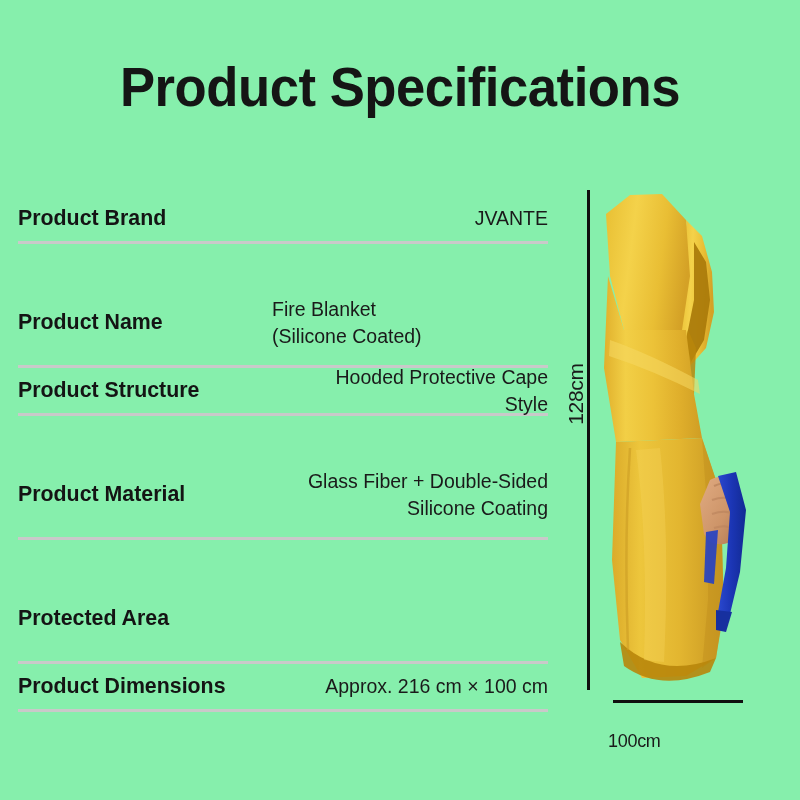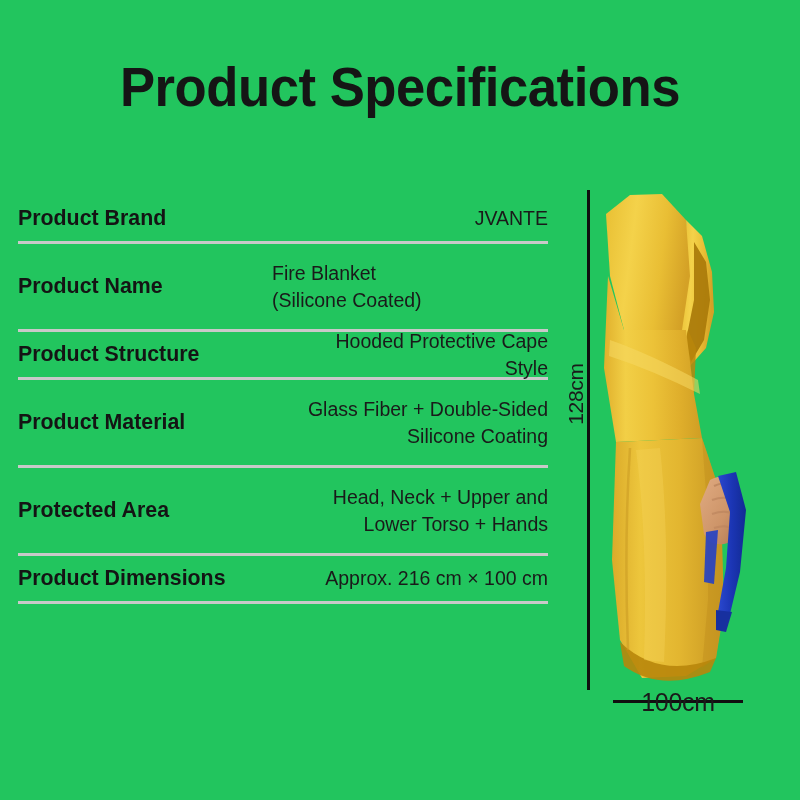--- a/index.html
+++ b/index.html
@@ -9,21 +9,21 @@
     height: 800px;
     background: #ffffff;
     font-family: "Liberation Sans", sans-serif;
     overflow: hidden;
   }
 
   #page {
     position: relative;
     width: 800px;
     height: 800px;
-    background: #22c55e;
+    background: #86efac;
   }
 
   
   #page-title {
     position: absolute;
     top: 54px;
     left: 0;
     width: 800px;
     text-align: center;
     font-size: 56px;
@@ -66,21 +66,21 @@
     font-weight: normal;
     color: #1a1a1a;
     line-height: 1.36;
     padding-left: 2px;
   }
 
   .spec-value.center { text-align: left; padding-right: 24px; }
   .spec-value.left   { text-align: right; }
 
   .row-h1 { height: 48px; gap: 22px; }
-  .row-h2 { height: 88px; }
+  .row-h2 { height: 88px; margin-top: 36px; }
 
   
   #product-figure {
     position: absolute;
     left: 560px;
     top: 150px;
     width: 240px;
     height: 600px;
   }
 
@@ -112,24 +112,23 @@
     left: 53px;
     top: 550px;
     width: 130px;
     height: 3px;
     background: #101010;
   }
 
   #width-dim-label {
     position: absolute;
     left: 48px;
-    top: 538px;
+    top: 581px;
     width: 140px;
-    text-align: center;
-    font-size: 25px;
+    font-size: 18px;
     color: #1a1a1a;
     letter-spacing: -0.3px;
   }
 
   
   #cape-image {
     position: absolute;
     left: 30px;
     top: 30px;
     width: 210px;
@@ -162,21 +161,20 @@
       <div class="spec-value left">Hooded Protective Cape Style</div>
     </div>
 
     <div class="spec-row row-h2">
       <div class="spec-label">Product Material</div>
       <div class="spec-value left">Glass Fiber + Double-Sided<br>Silicone Coating</div>
     </div>
 
     <div class="spec-row row-h2">
       <div class="spec-label">Protected Area</div>
-      <div class="spec-value left">Head, Neck + Upper and<br>Lower Torso + Hands</div>
     </div>
 
     <div class="spec-row row-h1">
       <div class="spec-label">Product Dimensions</div>
       <div class="spec-value left">Approx. 216 cm × 100 cm</div>
     </div>
 
 
   </div>
 

